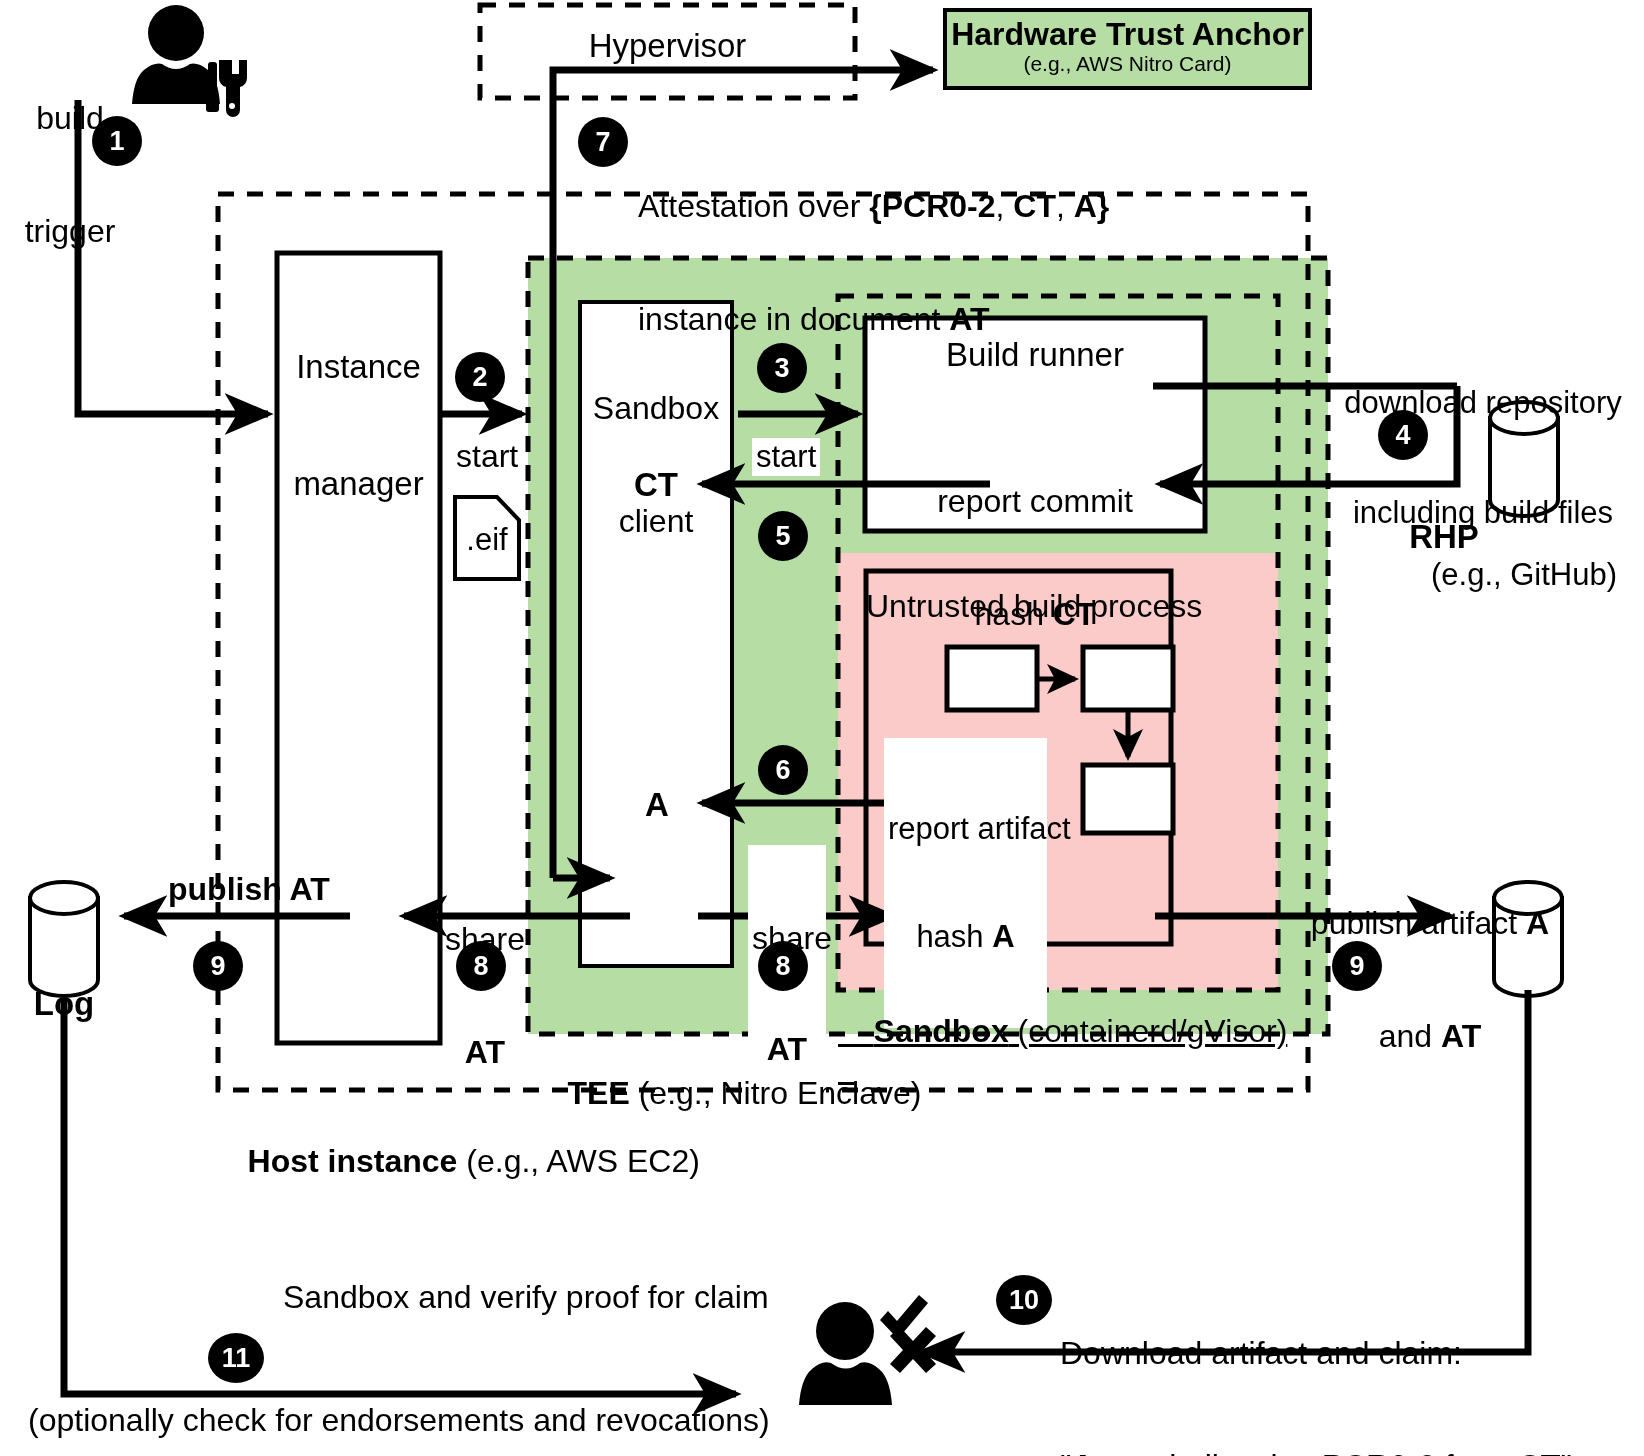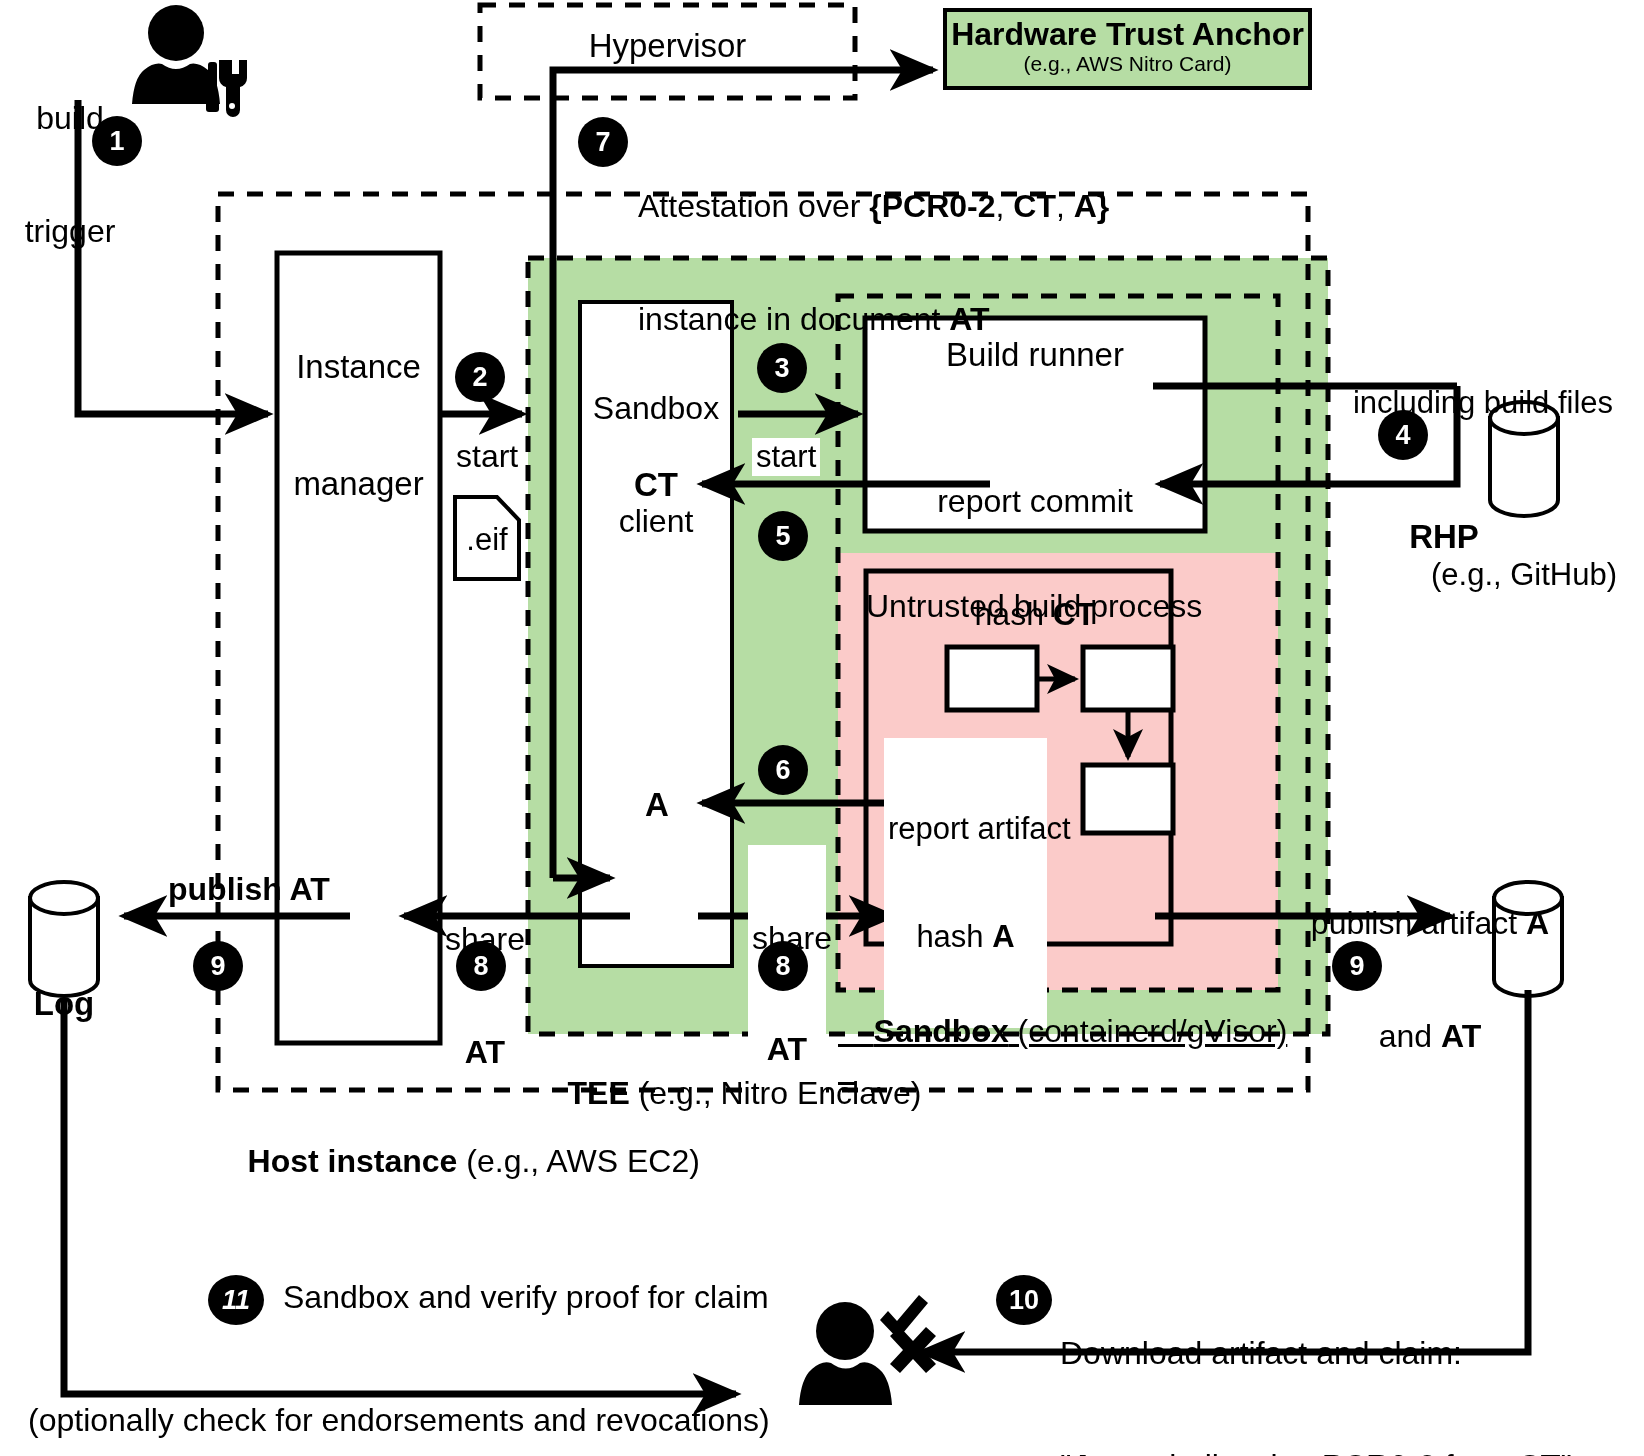--- a/index.html
+++ b/index.html
@@ -159,20 +159,21 @@
     <span>5</span>
   </div>
 
   <div class="txt ctr" style="left:865px;top:336px;width:340px;font-size:33px;">Build runner</div>
   <div class="txt ctr" style="left:865px;top:407px;width:340px;font-size:32px;">
     <div>report commit</div>
     <div><span>hash </span><span class="b">CT</span></div>
   </div>
 
   <div class="txt ctr" style="left:1330px;top:312px;width:306px;font-size:31px;">
+    <div>download repository</div>
     <div>including build files</div>
   </div>
   <div class="num" style="left:1378px;top:410px;">
     <span>4</span>
   </div>
   <div class="txt ctr b" style="left:1364px;top:518px;width:160px;font-size:33px;">RHP</div>
   <div class="txt ctr" style="left:1414px;top:557px;width:220px;font-size:31px;">(e.g., GitHub)</div>
 
   <div class="txt ctr" style="left:866px;top:588px;width:305px;font-size:32px;">Untrusted build process</div>
 
@@ -219,21 +220,21 @@
   <div class="txt" style="left:838px;top:975px;font-size:32px;text-decoration:underline;">
     <span class="b">Sandbox</span><span> (containerd/gVisor)</span>
   </div>
   <div class="txt" style="left:532px;top:1037px;font-size:32px;">
     <span class="b">TEE</span><span> (e.g., Nitro Enclave)</span>
   </div>
   <div class="txt" style="left:212px;top:1105px;font-size:32px;">
     <span class="b">Host instance</span><span> (e.g., AWS EC2)</span>
   </div>
 
-  <div class="num w" style="left:208px;top:1275px;font-style:italic;">
+  <div class="num w" style="left:208px;top:1333px;">
     <span>11</span>
   </div>
   <div class="txt" style="left:283px;top:1279px;font-size:32px;">Sandbox and verify proof for claim</div>
   <div class="txt" style="left:28px;top:1402px;font-size:32px;">(optionally check for endorsements and revocations)</div>
 
   <div class="num w" style="left:996px;top:1275px;">
     <span>10</span>
   </div>
   <div class="txt" style="left:1060px;top:1259px;font-size:32px;">
     <div>Download artifact and claim:</div>

